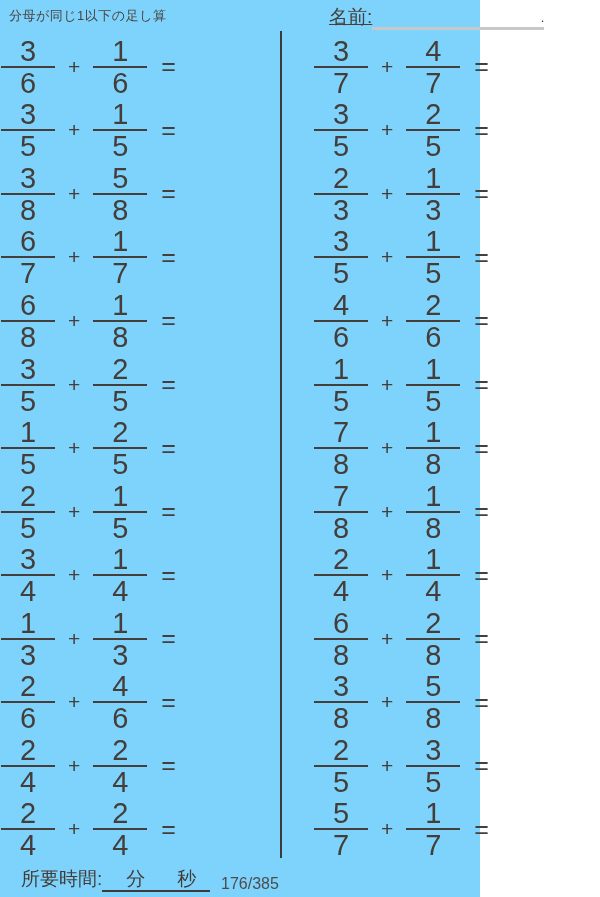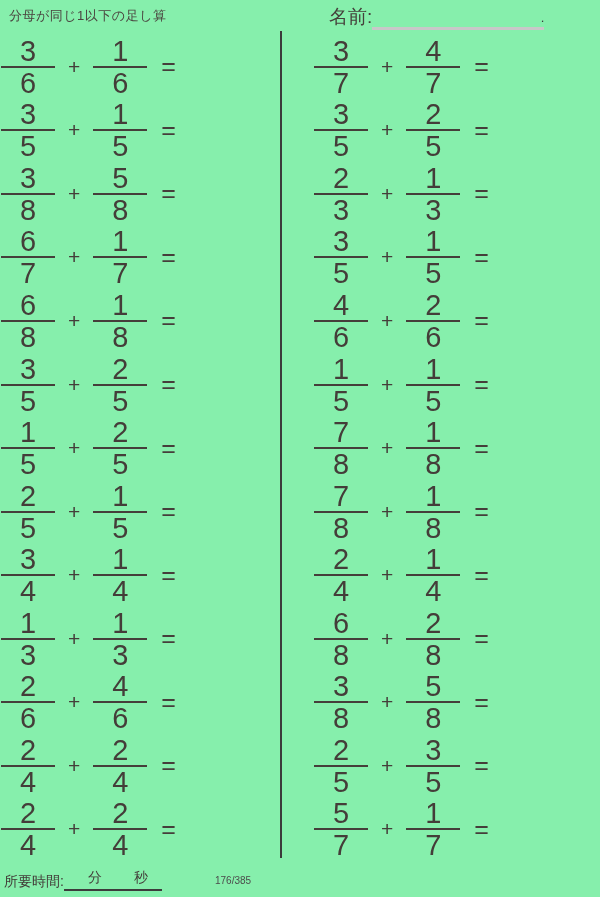--- a/index.html
+++ b/index.html
@@ -7,40 +7,41 @@
     padding: 0;
     background: #ffffff;
     width: 600px;
     height: 897px;
     overflow: hidden;
     font-family: "Liberation Sans", "DejaVu Sans", sans-serif;
     color: #443d39;
   }
   .page {
     position: relative;
-    width: 600px;
+    width: 480px;
     height: 897px;
-    background: #86efac;
+    background: #7dd3fc;
   }
   
   .title {
     position: absolute;
     top: 7px;
     left: 9px;
     font-size: 13px;
     letter-spacing: 0.5px;
     color: #4a443f;
   }
   .name-area {
     position: absolute;
     top: 4px;
     left: 329px;
     font-size: 19px;
     color: #45403b;
     white-space: nowrap;
+    text-decoration: underline;
   }
   .name-line {
     display: inline-block;
     width: 172px;
     height: 19px;
     border-bottom: 3px solid #c8c8c8;
     vertical-align: bottom;
     text-align: right;
     font-size: 13px;
     line-height: 19px;
@@ -88,41 +89,41 @@
     color: #453e3a;
   }
   .eq {
     font-size: 25px;
     margin-left: 14px;
     color: #453e3a;
   }
   
   .time-area {
     position: absolute;
-    left: 4px;
+    left: 21px;
     top: 866px;
-    font-size: 14px;
+    font-size: 19px;
     color: #423c38;
     white-space: nowrap;
   }
   .time-line {
     display: inline-block;
     border-bottom: 2px solid #3c3c3c;
     vertical-align: bottom;
     line-height: 23px;
   }
   .sp { display: inline-block; height: 1px; }
   .sp-a { width: 24px; }
   .sp-b { width: 32px; }
   .sp-c { width: 14px; }
   .page-number {
     position: absolute;
-    left: 215px;
+    left: 221px;
     top: 875px;
-    font-size: 10px;
+    font-size: 16px;
     color: #4c4c4c;
   }
   .copyright {
     position: absolute;
     left: 315px;
     top: 878px;
     font-size: 11.5px;
     color: #5a5a5a;
     white-space: pre;
   }

